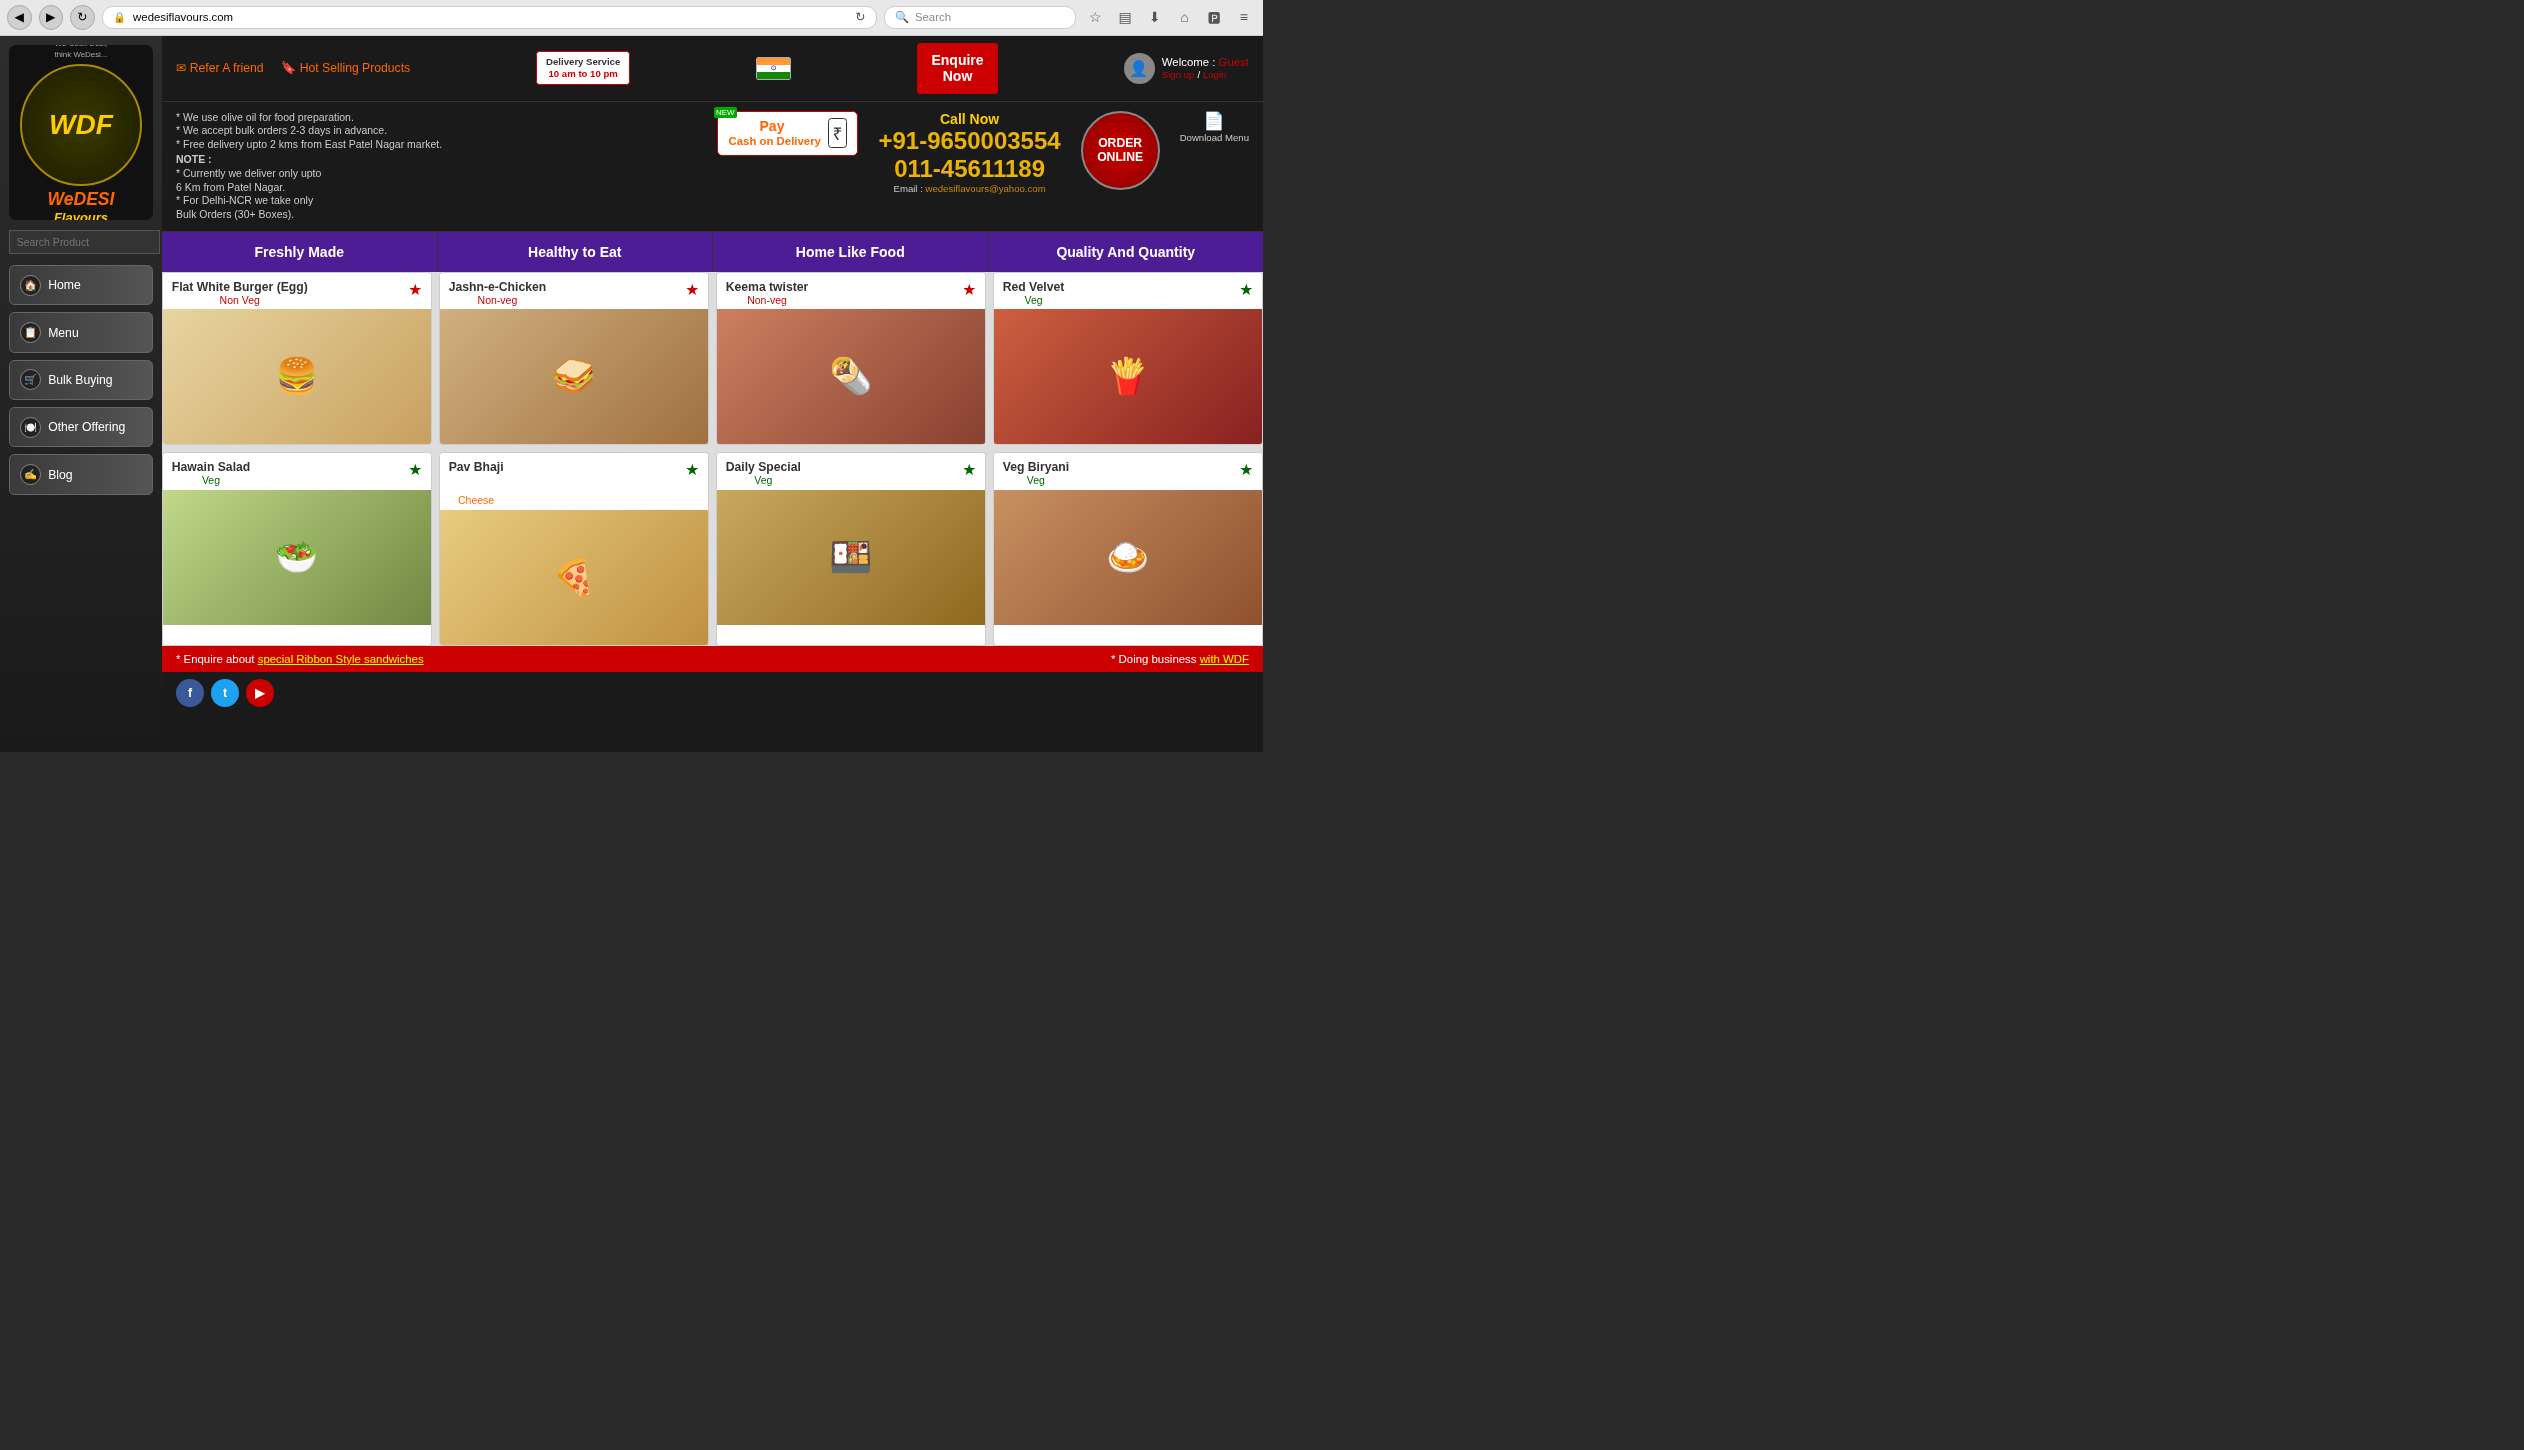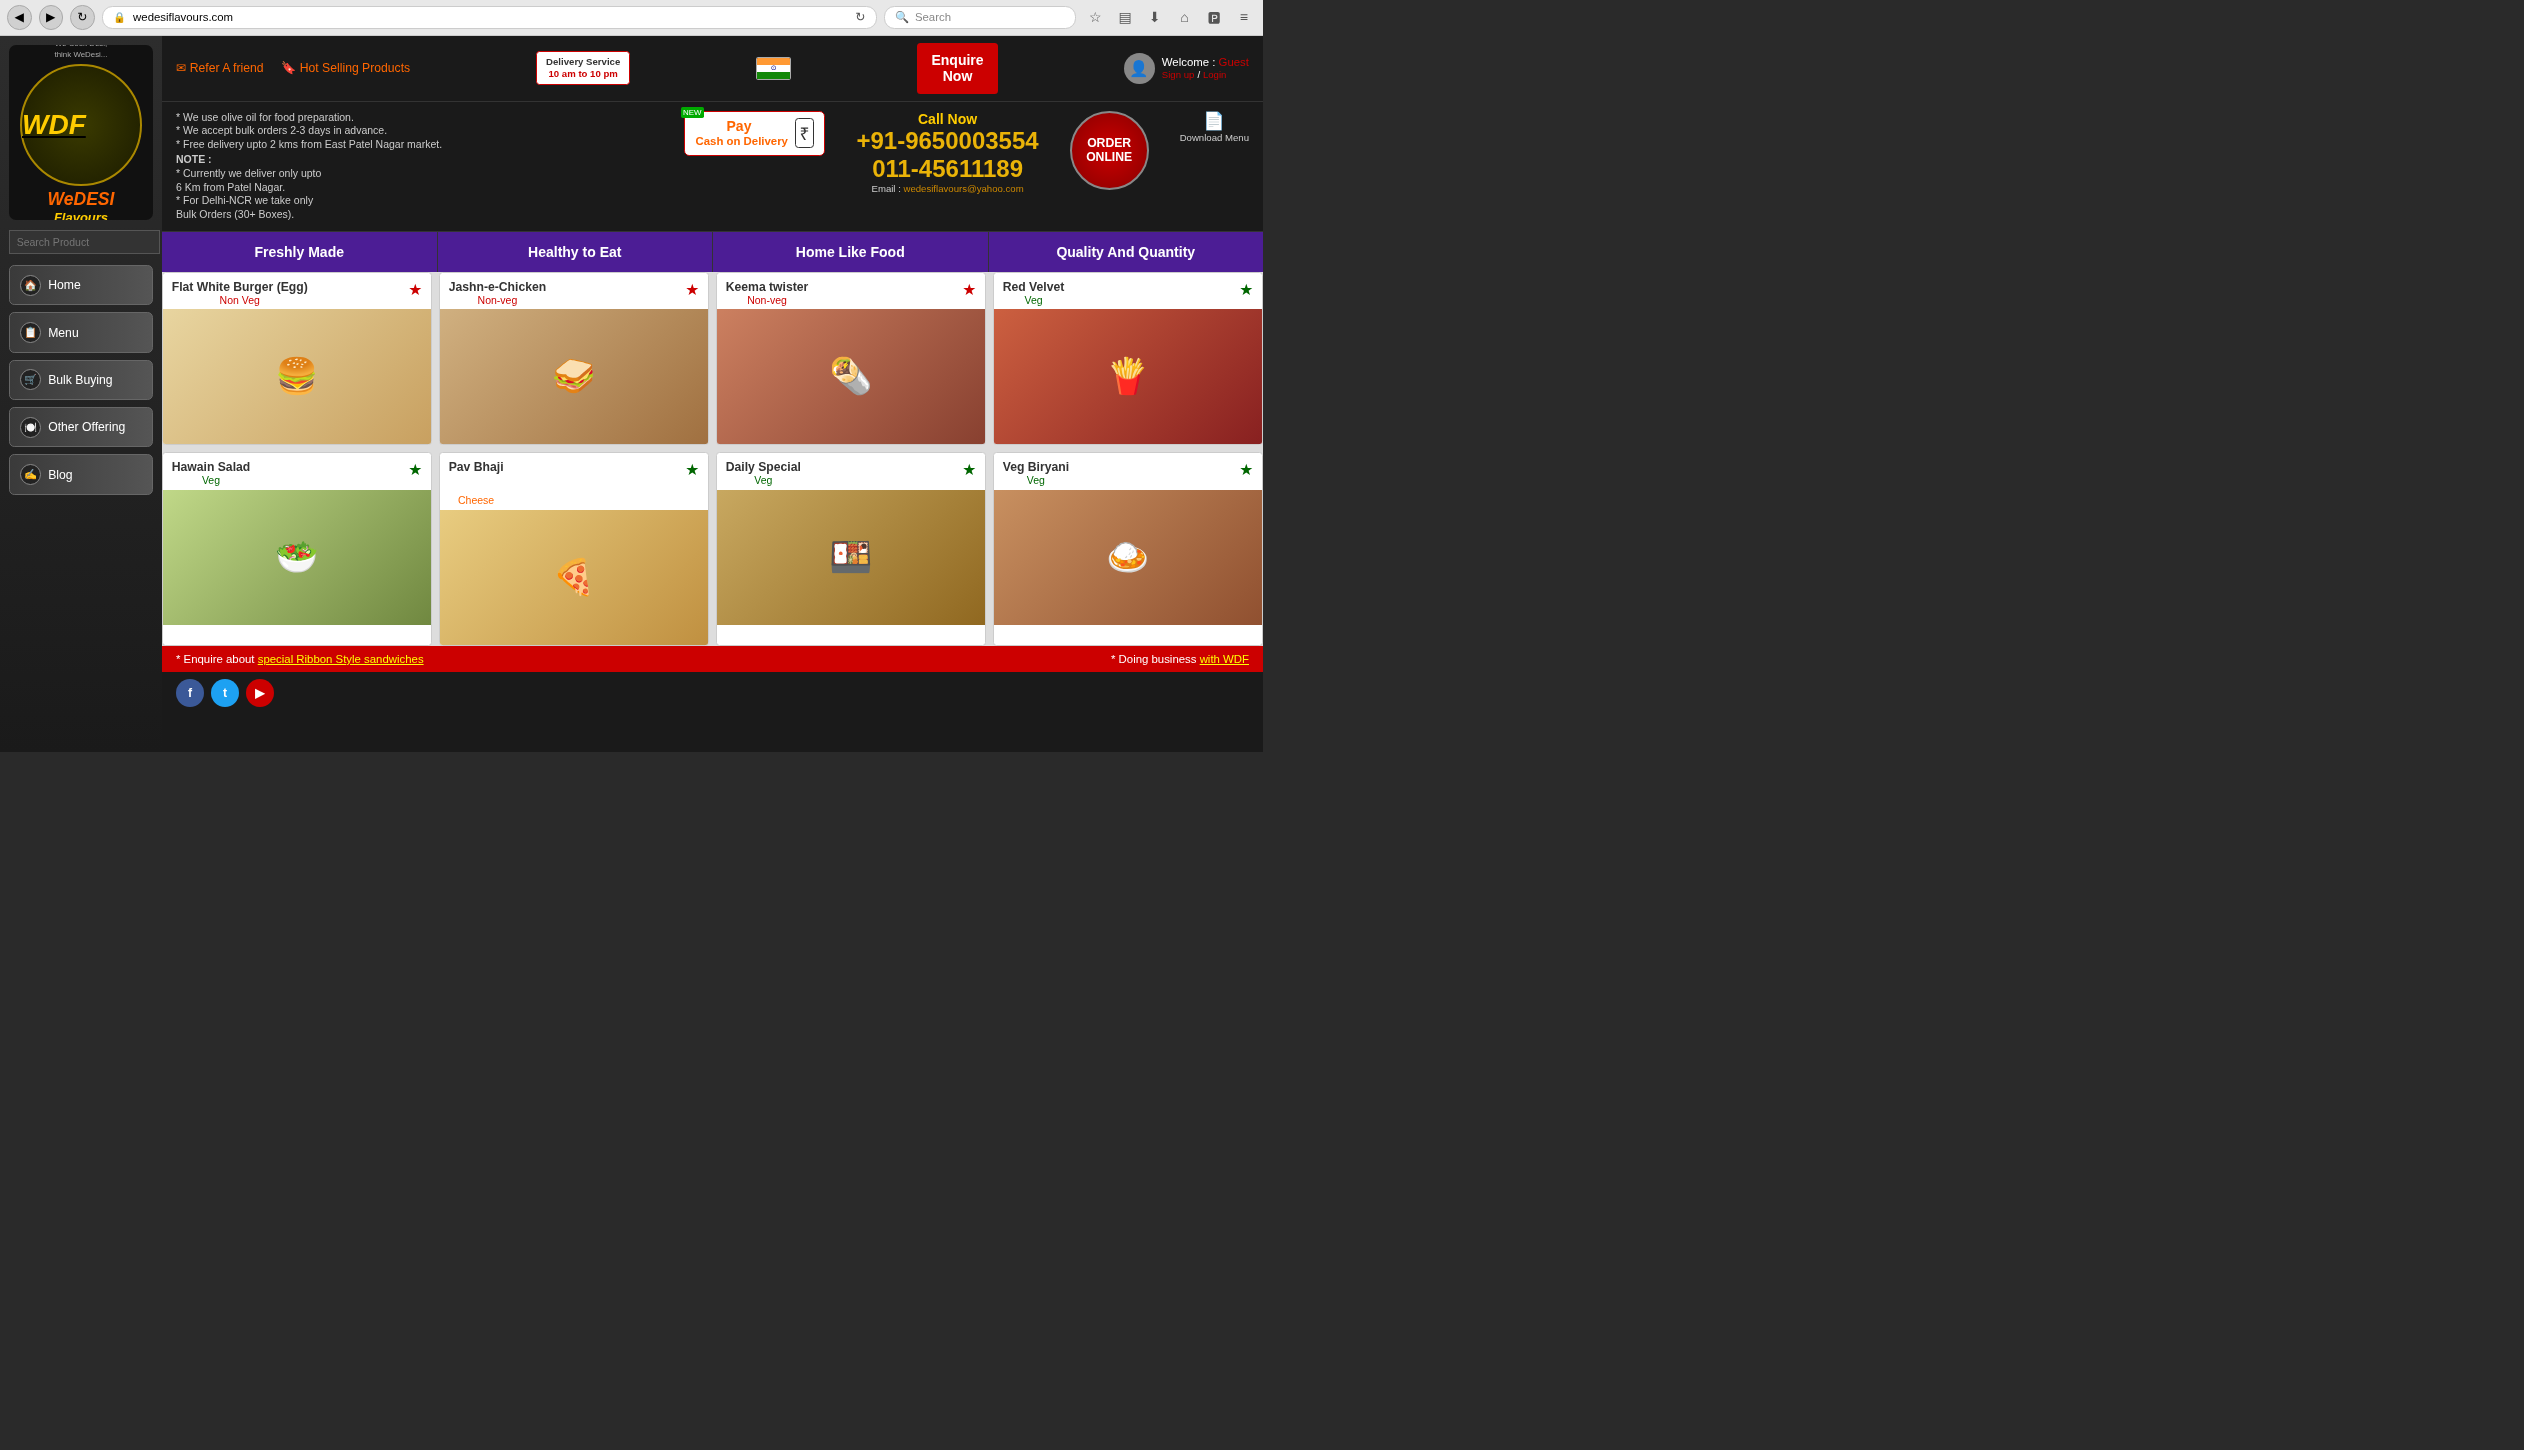--- a/index.html
+++ b/index.html
@@ -86,25 +86,24 @@
       position: relative;
       overflow: hidden;
     }
     .logo-circle {
       width: 122px;
       height: 122px;
       border-radius: 50%;
       background: radial-gradient(circle, #3a3a00, #1a1a00);
       border: 2.6px solid #aa8800;
       display: flex;
-      align-items: flex-start;
+      align-items: center;
       justify-content: center;
       flex-direction: column;
       position: relative;
-      text-decoration: underline;
     }
     .logo-wdf {
       font-size: 28px;
       font-weight: bold;
       color: #ffcc00;
       font-style: italic;
       line-height: 1;
     }
     .logo-wedesi {
       font-size: 19px;
@@ -454,21 +453,21 @@
     .tw-btn { background: #1da1f2; }
     .yt-btn { background: #cc0000; }
 
     .info-bar-wrapper {
       background: #1a1a1a;
       padding: 8.7px 14px;
     }
     .info-row {
       display: flex;
       align-items: flex-start;
-      gap: 31px;
+      gap: 20px;
     }
   </style>
 </head>
 <body>
 
 <div class="browser-chrome">
   <div class="browser-nav-btn">◀</div>
   <div class="browser-nav-btn">▶</div>
   <div class="browser-nav-btn">↻</div>
   <div class="browser-url-bar">

